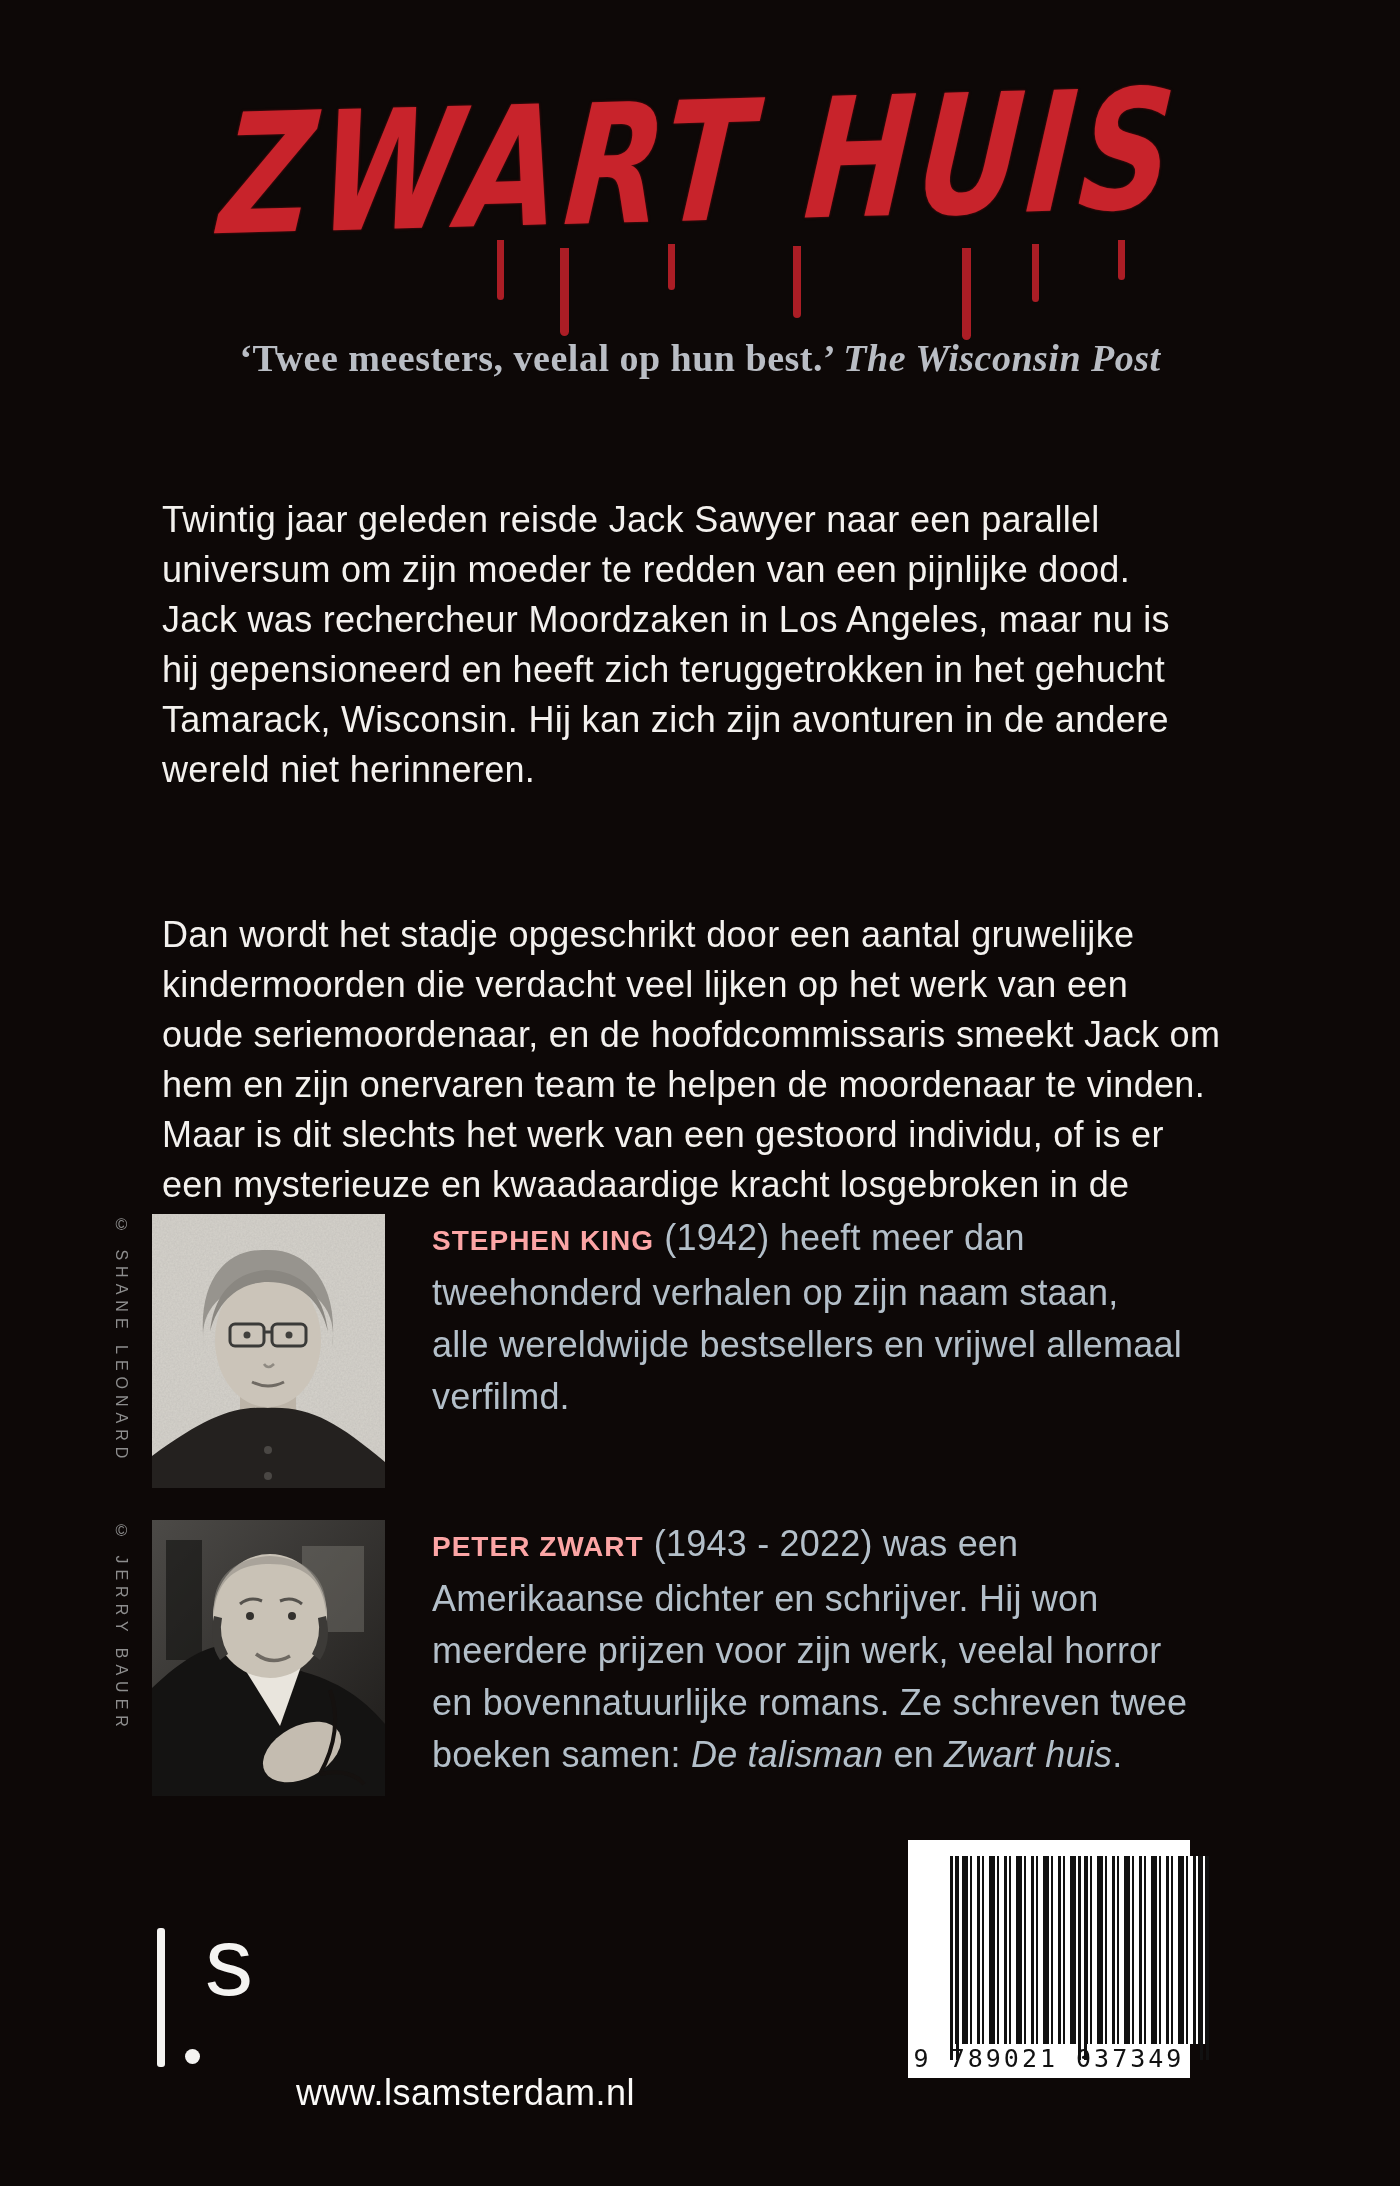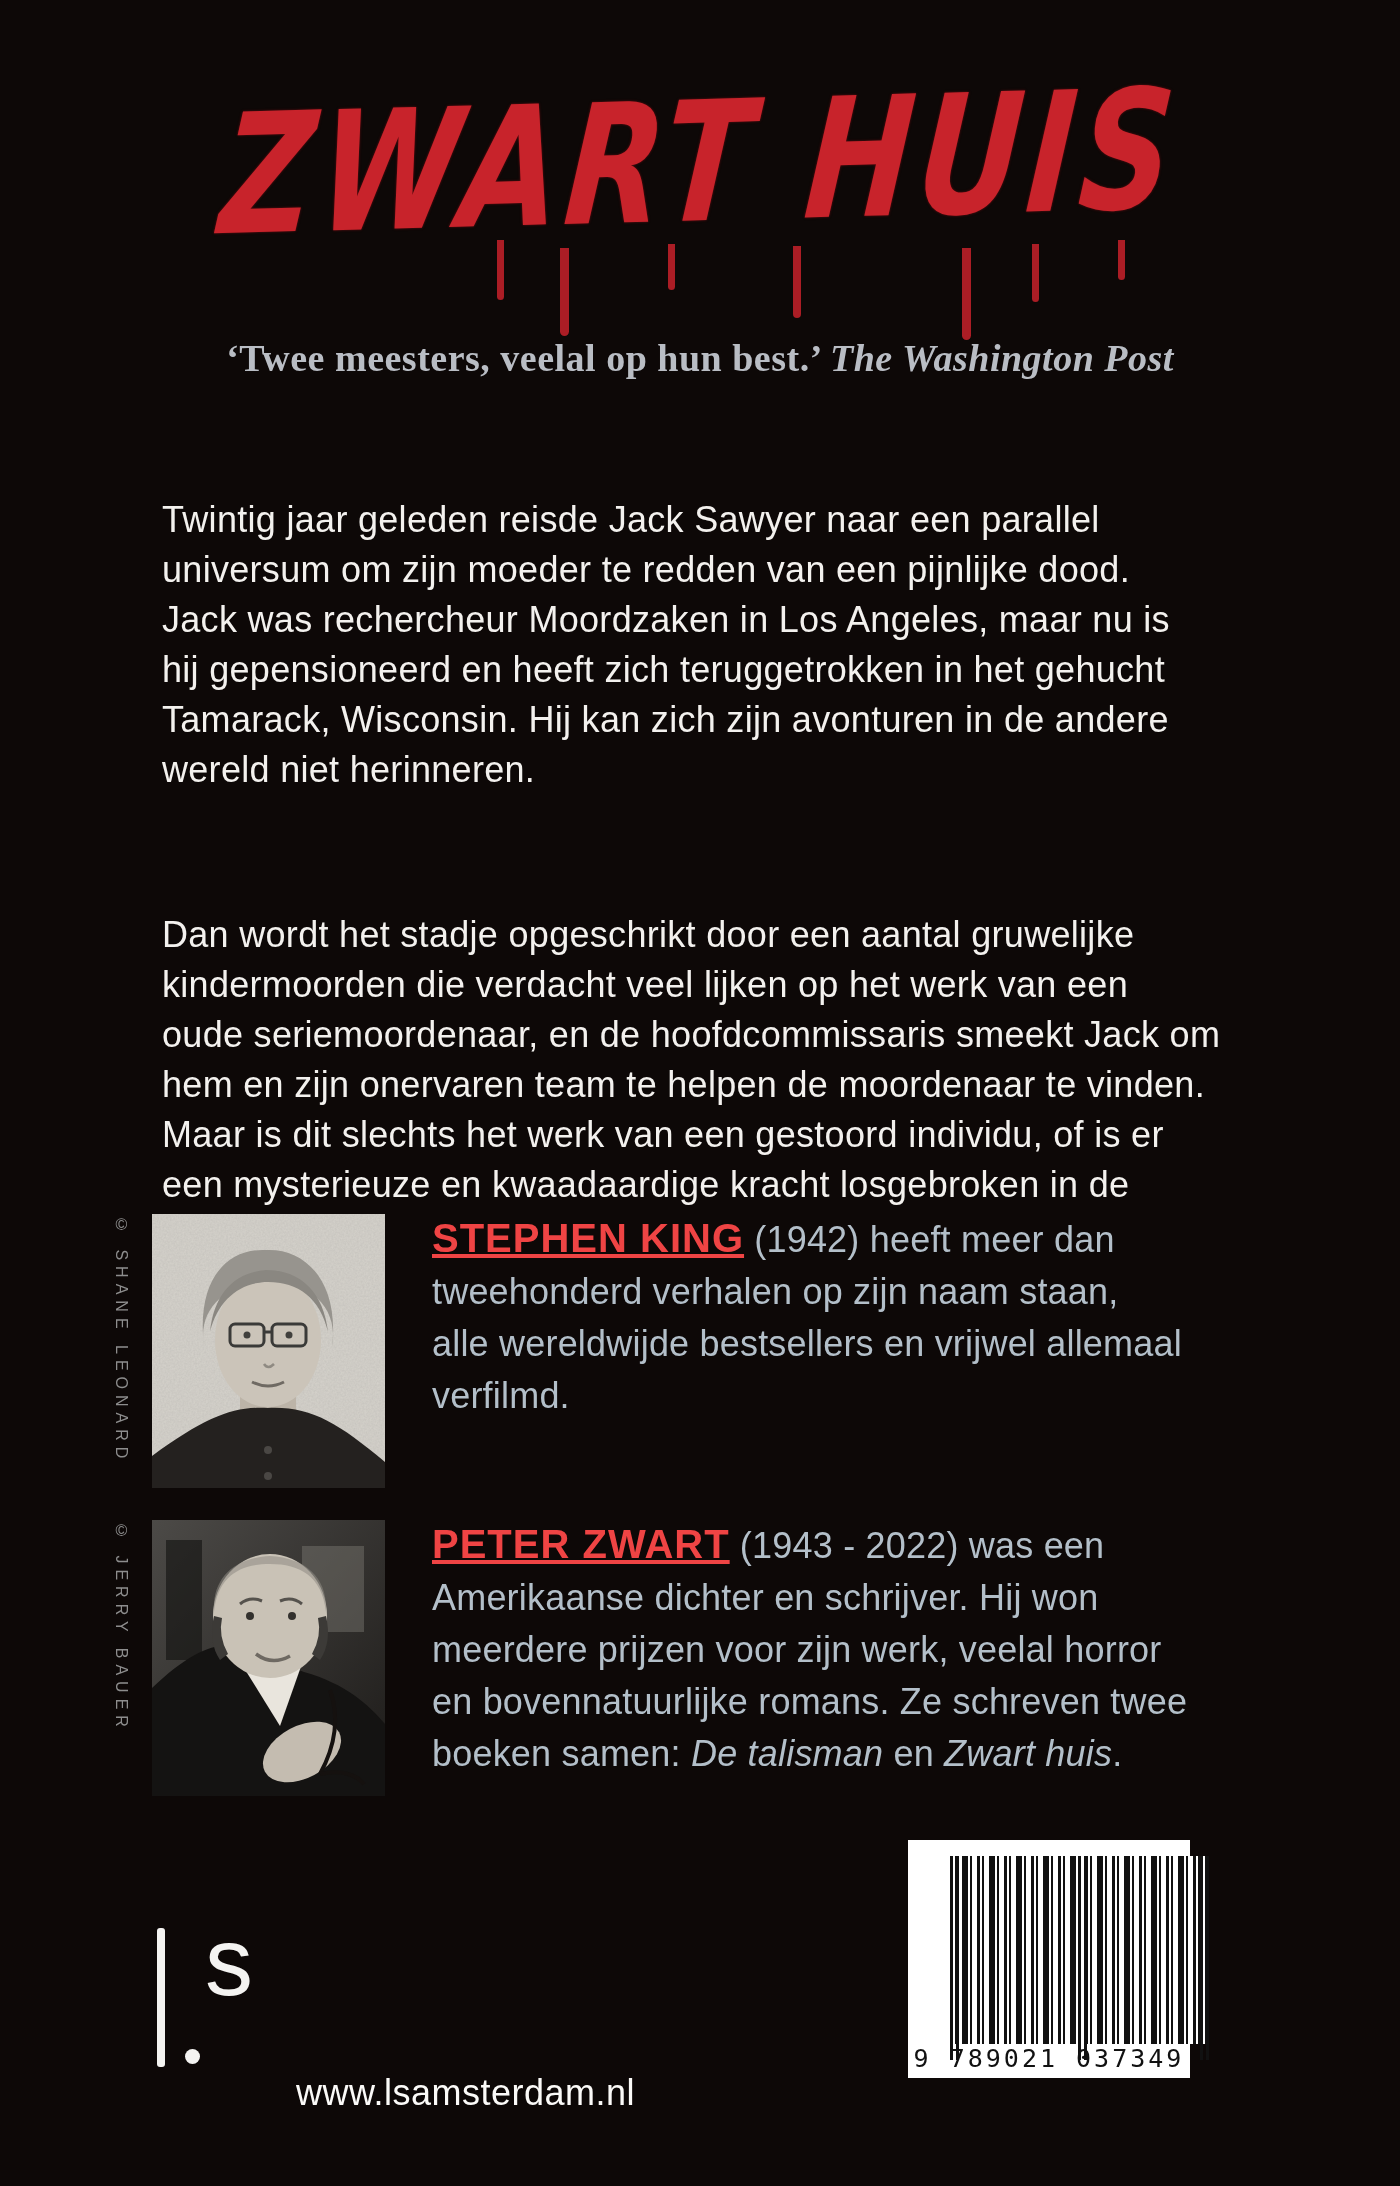--- a/index.html
+++ b/index.html
@@ -43,21 +43,21 @@
     writing-mode:vertical-rl;
     font-size:16px;letter-spacing:6px;color:#8d8d8d;
   }
   .photo{position:absolute;left:152px;width:233px;overflow:hidden;background:#222;}
   .photo svg{display:block;width:100%;height:100%;}
   .bio{
     position:absolute;left:432px;width:860px;
     font-size:36px;line-height:52px;color:#b3bfc9;
     white-space:pre-line;letter-spacing:.2px;
   }
-  .bio .name{font-size:40px;font-weight:700;color:#ef4444;letter-spacing:1px;text-decoration:underline;}
+  .bio .name{font-size:28px;font-weight:700;color:#fca5a5;letter-spacing:1px;}
   .bio .book{font-style:italic;}
   
   .logo{position:absolute;left:157px;top:1928px;width:130px;height:140px;color:#f4f3f1;}
   .logo .stem{position:absolute;left:0;top:0;width:8px;height:139px;background:#f4f3f1;border-radius:3px;}
   .logo .dot{position:absolute;left:28px;top:121px;width:15px;height:15px;border-radius:50%;background:#f4f3f1;}
   .logo .s-glyph{position:absolute;left:48px;top:-14px;font-size:96px;line-height:96px;font-weight:400;}
   .website{
     position:absolute;left:296px;top:2072px;
     font-size:36px;color:#fbfaf8;letter-spacing:.5px;text-align:right;
   }
@@ -90,21 +90,21 @@
     <span class="title">ZWART HUIS</span>
   </div>
   <div class="drip" style="left:497px;top:240px;height:60px;"></div>
   <div class="drip" style="left:560px;top:248px;height:88px;width:9px;"></div>
   <div class="drip" style="left:668px;top:244px;height:46px;"></div>
   <div class="drip" style="left:793px;top:246px;height:72px;width:8px;"></div>
   <div class="drip" style="left:962px;top:248px;height:92px;width:9px;"></div>
   <div class="drip" style="left:1032px;top:244px;height:58px;"></div>
   <div class="drip" style="left:1118px;top:240px;height:40px;"></div>
 
-  <div class="review"><span>‘Twee meesters, veelal op hun best.’ </span><span class="source">The Washington Post</span></div>
+  <div class="review"><span>‘Twee meesters, veelal op hun best.’ </span><span class="source">The Wisconsin Post</span></div>
 
   <div class="synopsis">
     <p>Twintig jaar geleden reisde Jack Sawyer naar een parallel
 universum om zijn moeder te redden van een pijnlijke dood.
 Jack was rechercheur Moordzaken in Los Angeles, maar nu is
 hij gepensioneerd en heeft zich teruggetrokken in het gehucht
 Tamarack, Wisconsin. Hij kan zich zijn avonturen in de andere
 wereld niet herinneren.</p>
     <p class="p2">Dan wordt het stadje opgeschrikt door een aantal gruwelijke
 kindermoorden die verdacht veel lijken op het werk van een

